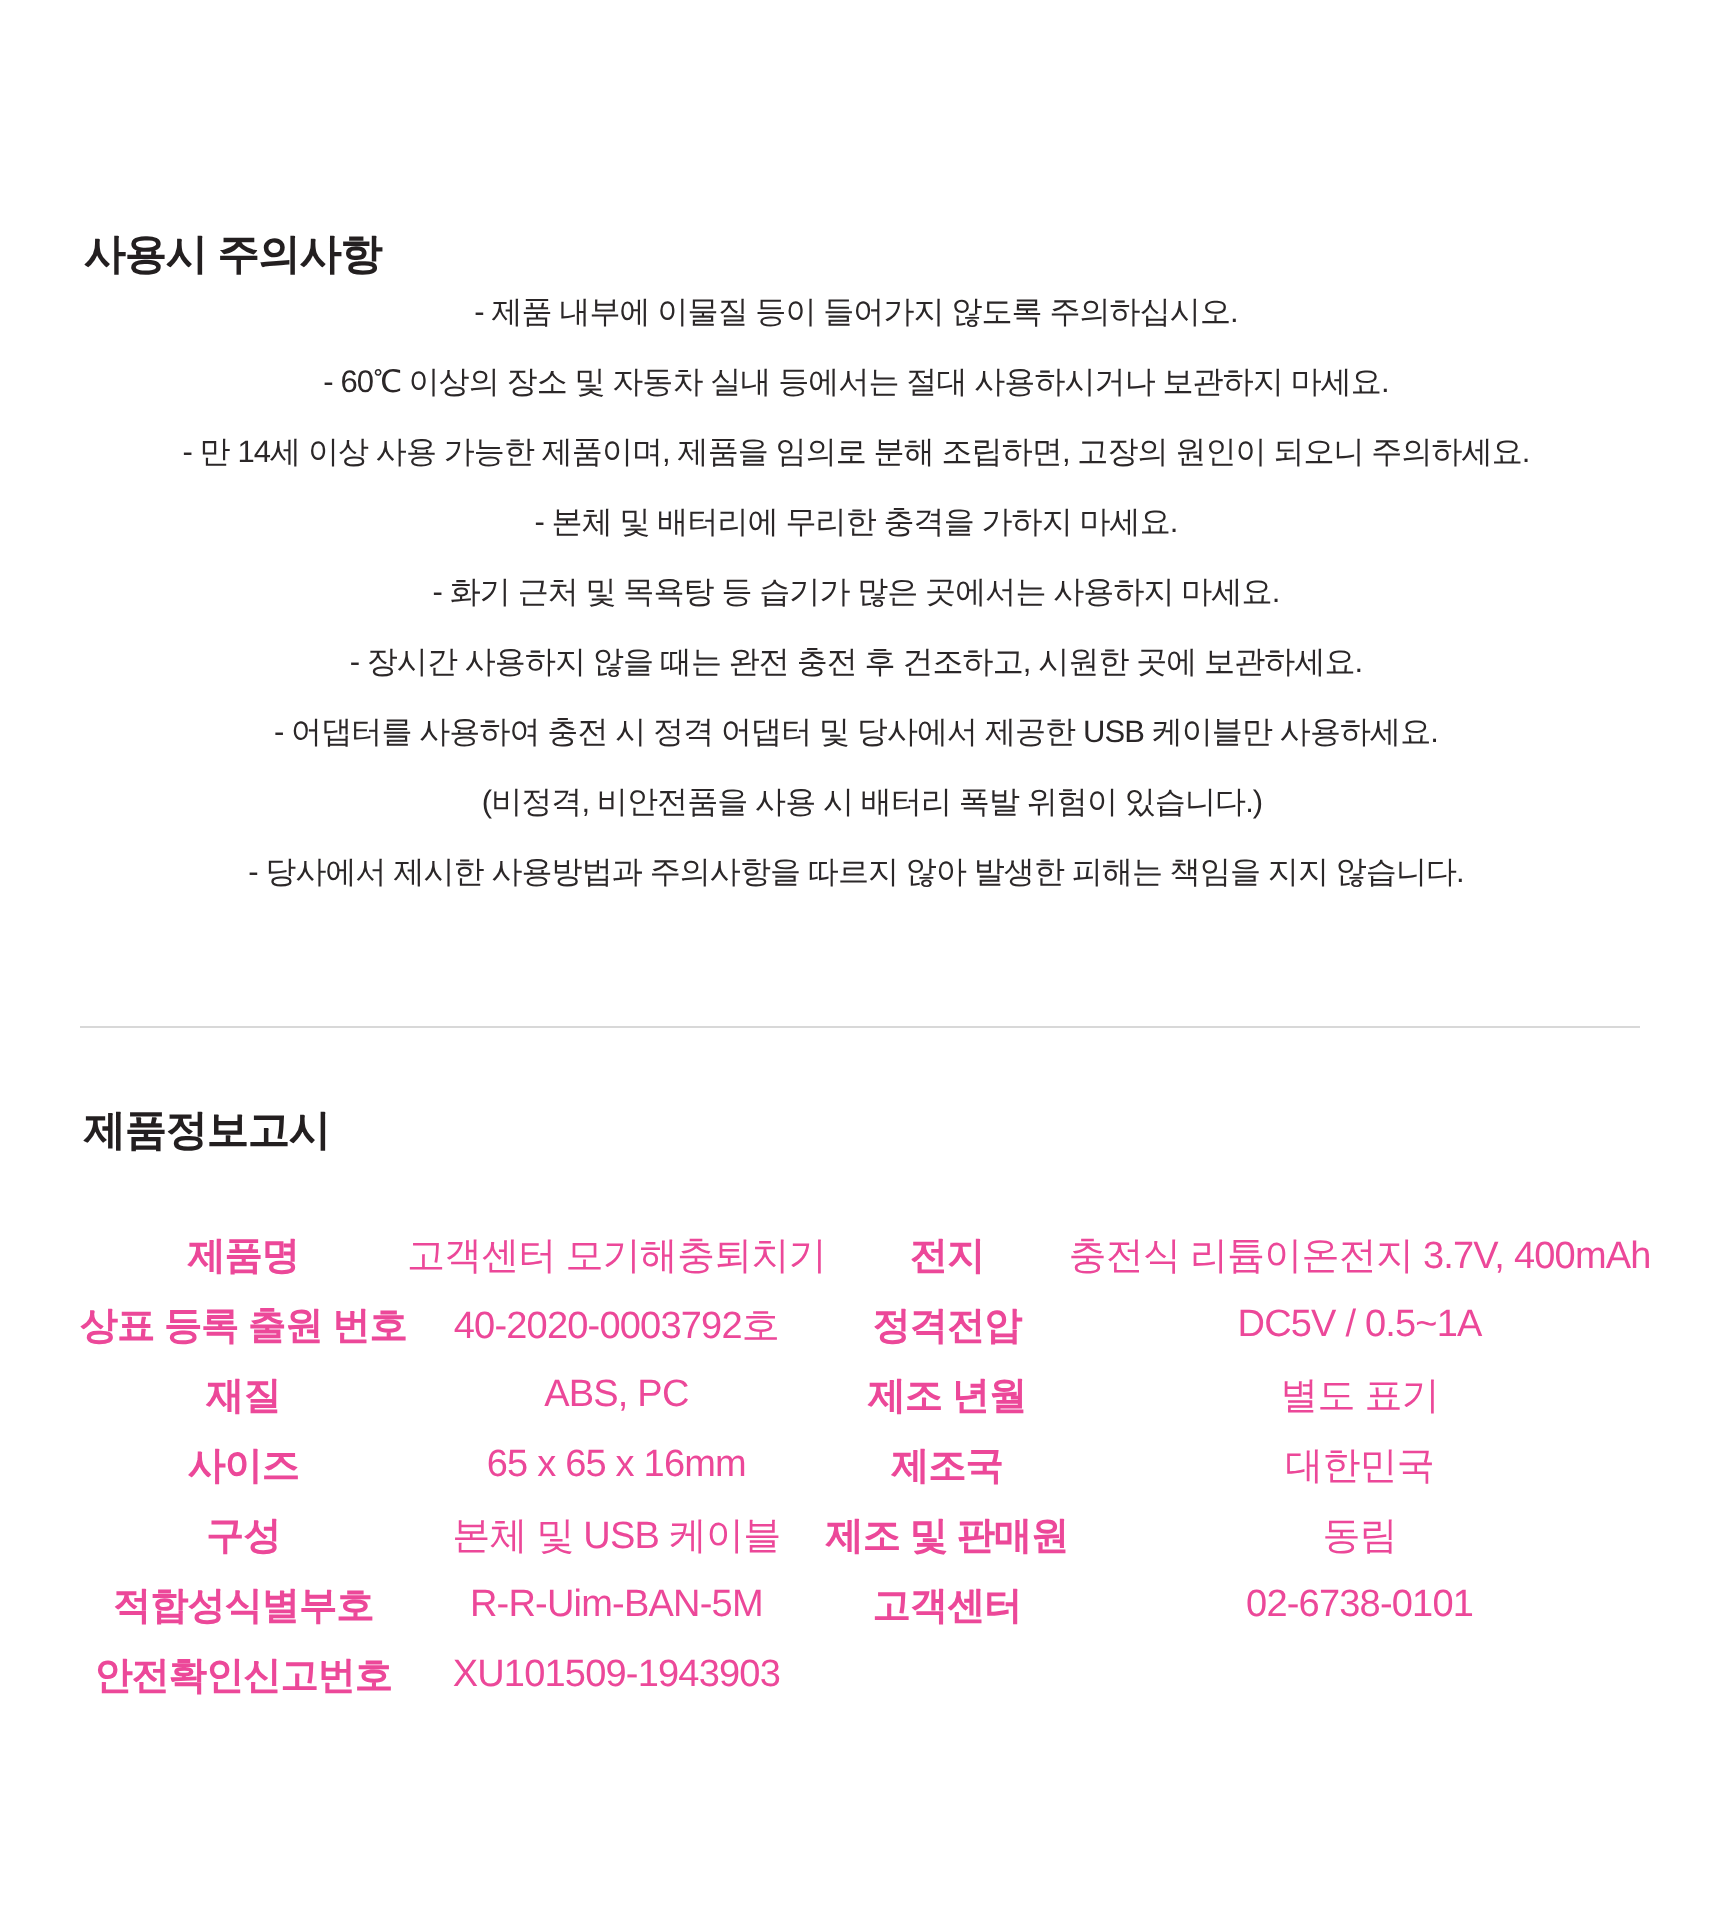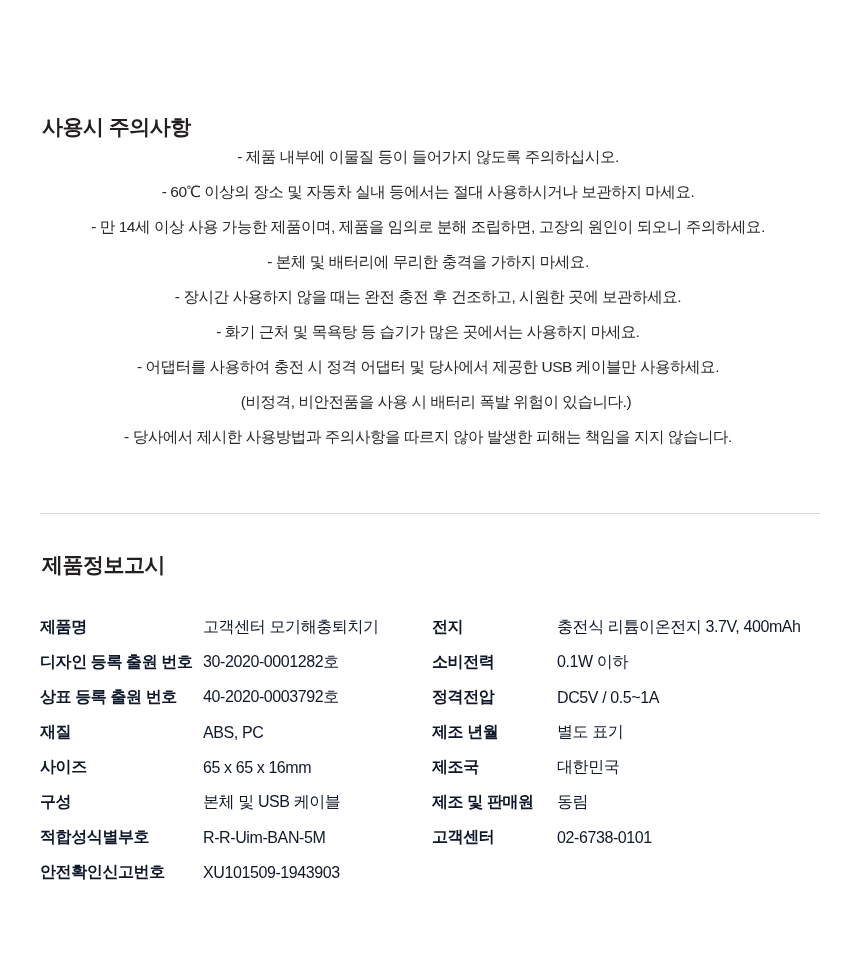--- a/index.html
+++ b/index.html
@@ -69,24 +69,25 @@
     position: absolute;
     left: 40px;
     top: 610px;
     width: 784px;
     border-collapse: collapse;
   }
   .info-table td {
     padding: 0;
     height: 35px;
     vertical-align: middle;
-    font-size: 16px;
+    font-size: 19px;
     letter-spacing: -0.4px;
-    color: #0f172a;
+    color: #ec4899;
     white-space: nowrap;
+    text-align: center;
   }
   .info-table td.label {
     font-weight: bold;
     width: 163px;
   }
   .info-table td.value {
     width: 229px;
   }
   .info-table td.label.right {
     width: 125px;
@@ -100,44 +101,38 @@
 
 <div class="page">
 
   <h2 class="section-title" id="cautions-title">사용시 주의사항</h2>
 
   <ul class="caution-list">
       <li>- 제품 내부에 이물질 등이 들어가지 않도록 주의하십시오.</li>
       <li>- 60℃ 이상의 장소 및 자동차 실내 등에서는 절대 사용하시거나 보관하지 마세요.</li>
       <li>- 만 14세 이상 사용 가능한 제품이며, 제품을 임의로 분해 조립하면, 고장의 원인이 되오니 주의하세요.</li>
       <li>- 본체 및 배터리에 무리한 충격을 가하지 마세요.</li>
+      <li>- 화기 근처 및 목욕탕 등 습기가 많은 곳에서는 사용하지 마세요.</li>
       <li>- 장시간 사용하지 않을 때는 완전 충전 후 건조하고, 시원한 곳에 보관하세요.</li>
-      <li>- 화기 근처 및 목욕탕 등 습기가 많은 곳에서는 사용하지 마세요.</li>
       <li>- 어댑터를 사용하여 충전 시 정격 어댑터 및 당사에서 제공한 USB 케이블만 사용하세요.</li>
       <li class="indented">(비정격, 비안전품을 사용 시 배터리 폭발 위험이 있습니다.)</li>
       <li>- 당사에서 제시한 사용방법과 주의사항을 따르지 않아 발생한 피해는 책임을 지지 않습니다.</li>
     </ul>
 
   <div class="divider"></div>
 
   <h2 class="section-title" id="product-info-title">제품정보고시</h2>
 
   <table class="info-table">
     <tbody>
         <tr>
           <td class="label">제품명</td>
           <td class="value">고객센터 모기해충퇴치기</td>
           <td class="label right">전지</td>
           <td class="value right">충전식 리튬이온전지 3.7V, 400mAh</td>
-        </tr>
-        <tr>
-          <td class="label">디자인 등록 출원 번호</td>
-          <td class="value">30-2020-0001282호</td>
-          <td class="label right">소비전력</td>
-          <td class="value right">0.1W  이하</td>
         </tr>
         <tr>
           <td class="label">상표 등록 출원 번호</td>
           <td class="value">40-2020-0003792호</td>
           <td class="label right">정격전압</td>
           <td class="value right">DC5V / 0.5~1A</td>
         </tr>
         <tr>
           <td class="label">재질</td>
           <td class="value">ABS, PC</td>

